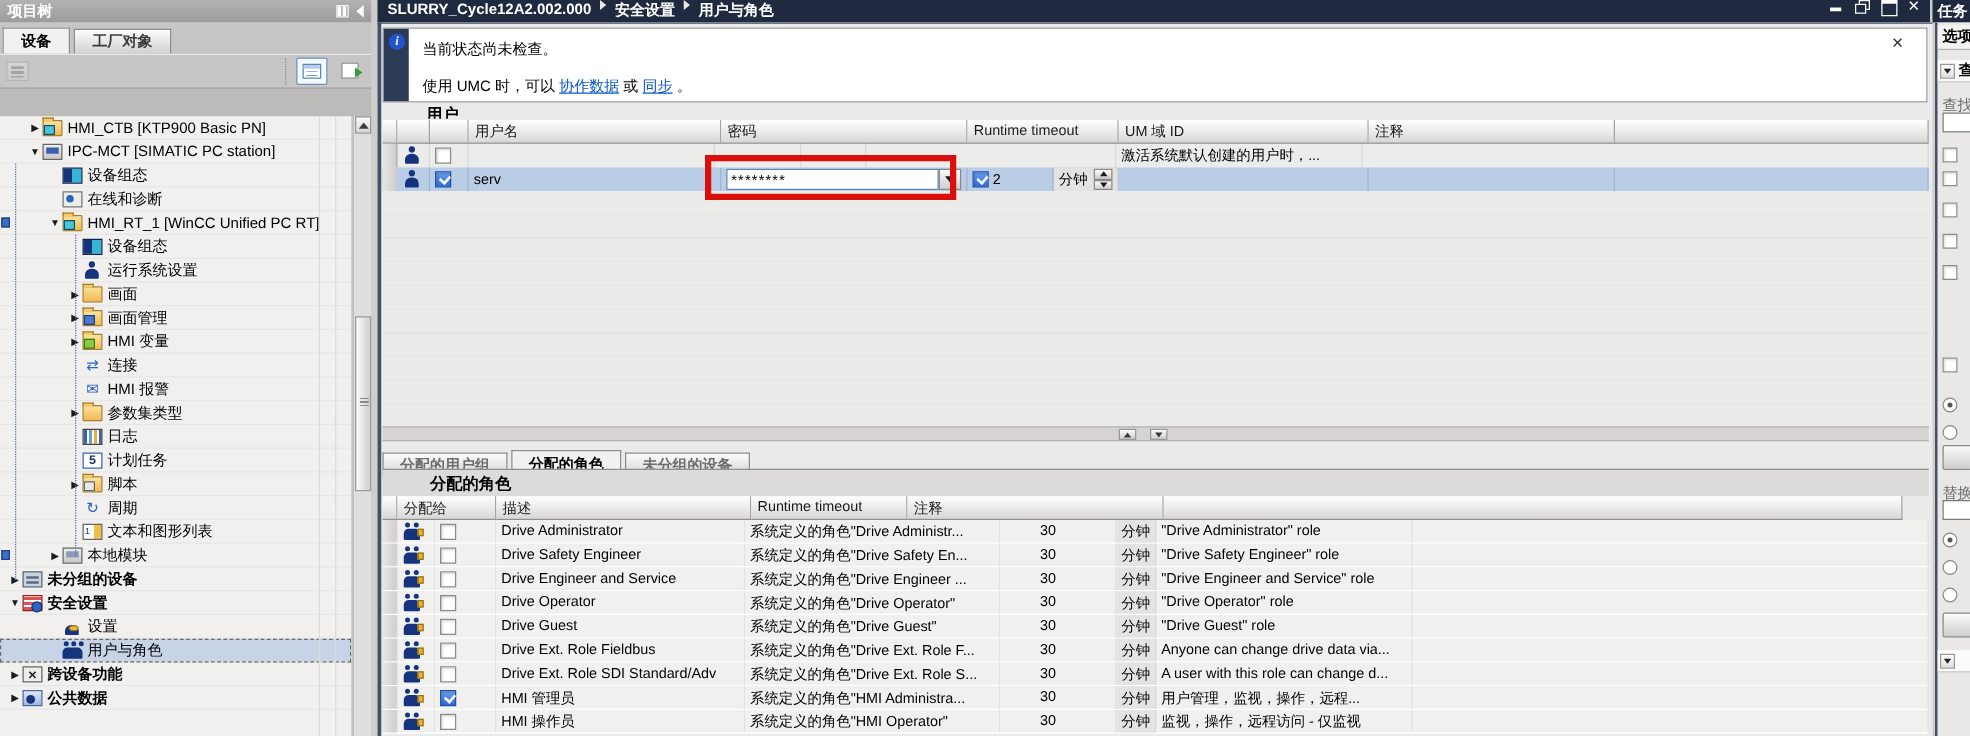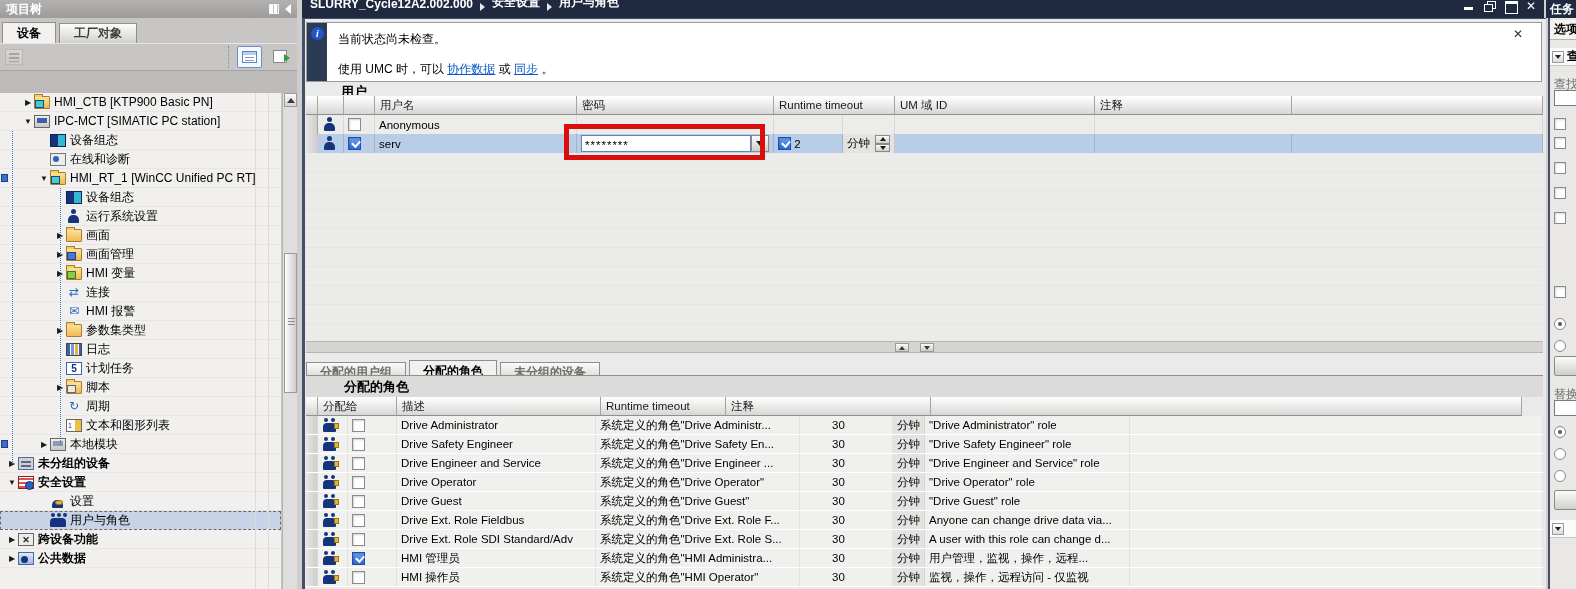--- a/index.html
+++ b/index.html
@@ -5,22 +5,22 @@
   *{margin:0;padding:0;box-sizing:border-box}
   html,body{width:1576px;height:589px;overflow:hidden;background:#cfcecc;
     font-family:"Liberation Sans","DejaVu Sans",sans-serif;font-size:12px;color:#000;}
   .abs{position:absolute}
   #root{position:relative;width:1576px;height:589px;background:#cfcecc;overflow:hidden}
 
   
   #strip{left:0;top:0;width:1408px;height:18px;background:#cfcecc}
   .seg-left{left:0;top:0;width:297px;height:18px;background:linear-gradient(#b3b2b0,#9d9c9a);
     display:flex;align-items:center;padding:0 6px;color:#fff;font-weight:bold}
-  .seg-main{left:302px;top:0;width:1242px;height:18px;background:#1f2a40;display:flex;align-items:flex-end;
-    padding:11px 8px;color:#fff;font-weight:bold}
+  .seg-main{left:302px;top:0;width:1242px;height:18px;background:#1f2a40;display:flex;align-items:flex-start;
+    padding:0 8px;color:#fff;font-weight:bold}
   .seg-tasks{left:1546px;top:0;width:30px;height:18px;background:#1f2a40;color:#fff;font-weight:bold;
     display:flex;align-items:center;padding:0 4px;overflow:hidden;white-space:nowrap}
   .crumb-sep{width:0;height:0;border-left:5px solid #e8e8e8;border-top:4px solid transparent;
     border-bottom:4px solid transparent;margin:0 7px;display:inline-block}
   .ph-icons{margin-left:auto;display:flex;align-items:center;gap:6px}
   .ic-cols{width:10px;height:10px;border:1px solid #f2f2f2;background:linear-gradient(90deg,#fff 0 3px,#bbb 3px 4px,#fff 4px 7px,#bbb 7px 8px,#fff 8px)}
   .ic-collapse{width:0;height:0;border-right:6px solid #fff;border-top:5px solid transparent;border-bottom:5px solid transparent}
   .winctl{margin-left:auto;display:flex;align-items:center;gap:10px}
   .wc{width:11px;height:10px;position:relative;cursor:pointer}
   .wc-min::after{content:"";position:absolute;left:1px;bottom:1px;width:9px;height:3px;background:#fff}
@@ -425,25 +425,25 @@
       </div>
       <div id="ubody">
           <div class="drow urow-anon">
             <div class="cell uc0 rowhdr"></div>
             <div class="cell uc1">
               <span class="tico pers"></span>
             </div>
             <div class="cell uc2">
               <span class="cb"></span>
             </div>
-            <div class="cell uc3">Anonymous</div>
             <div class="cell uc4"></div>
             <div class="cell uc5"></div>
             <div class="cell uc6"></div>
             <div class="cell uc7"></div>
+            <div class="cell uc8">激活系统默认创建的用户时，...</div>
             <div class="cell uc9"></div>
           </div>
           <div class="drow urow-sel">
             <div class="cell uc0 rowhdr"></div>
             <div class="cell uc1">
               <span class="tico pers"></span>
             </div>
             <div class="cell uc2">
               <span class="cb on"></span>
             </div>

